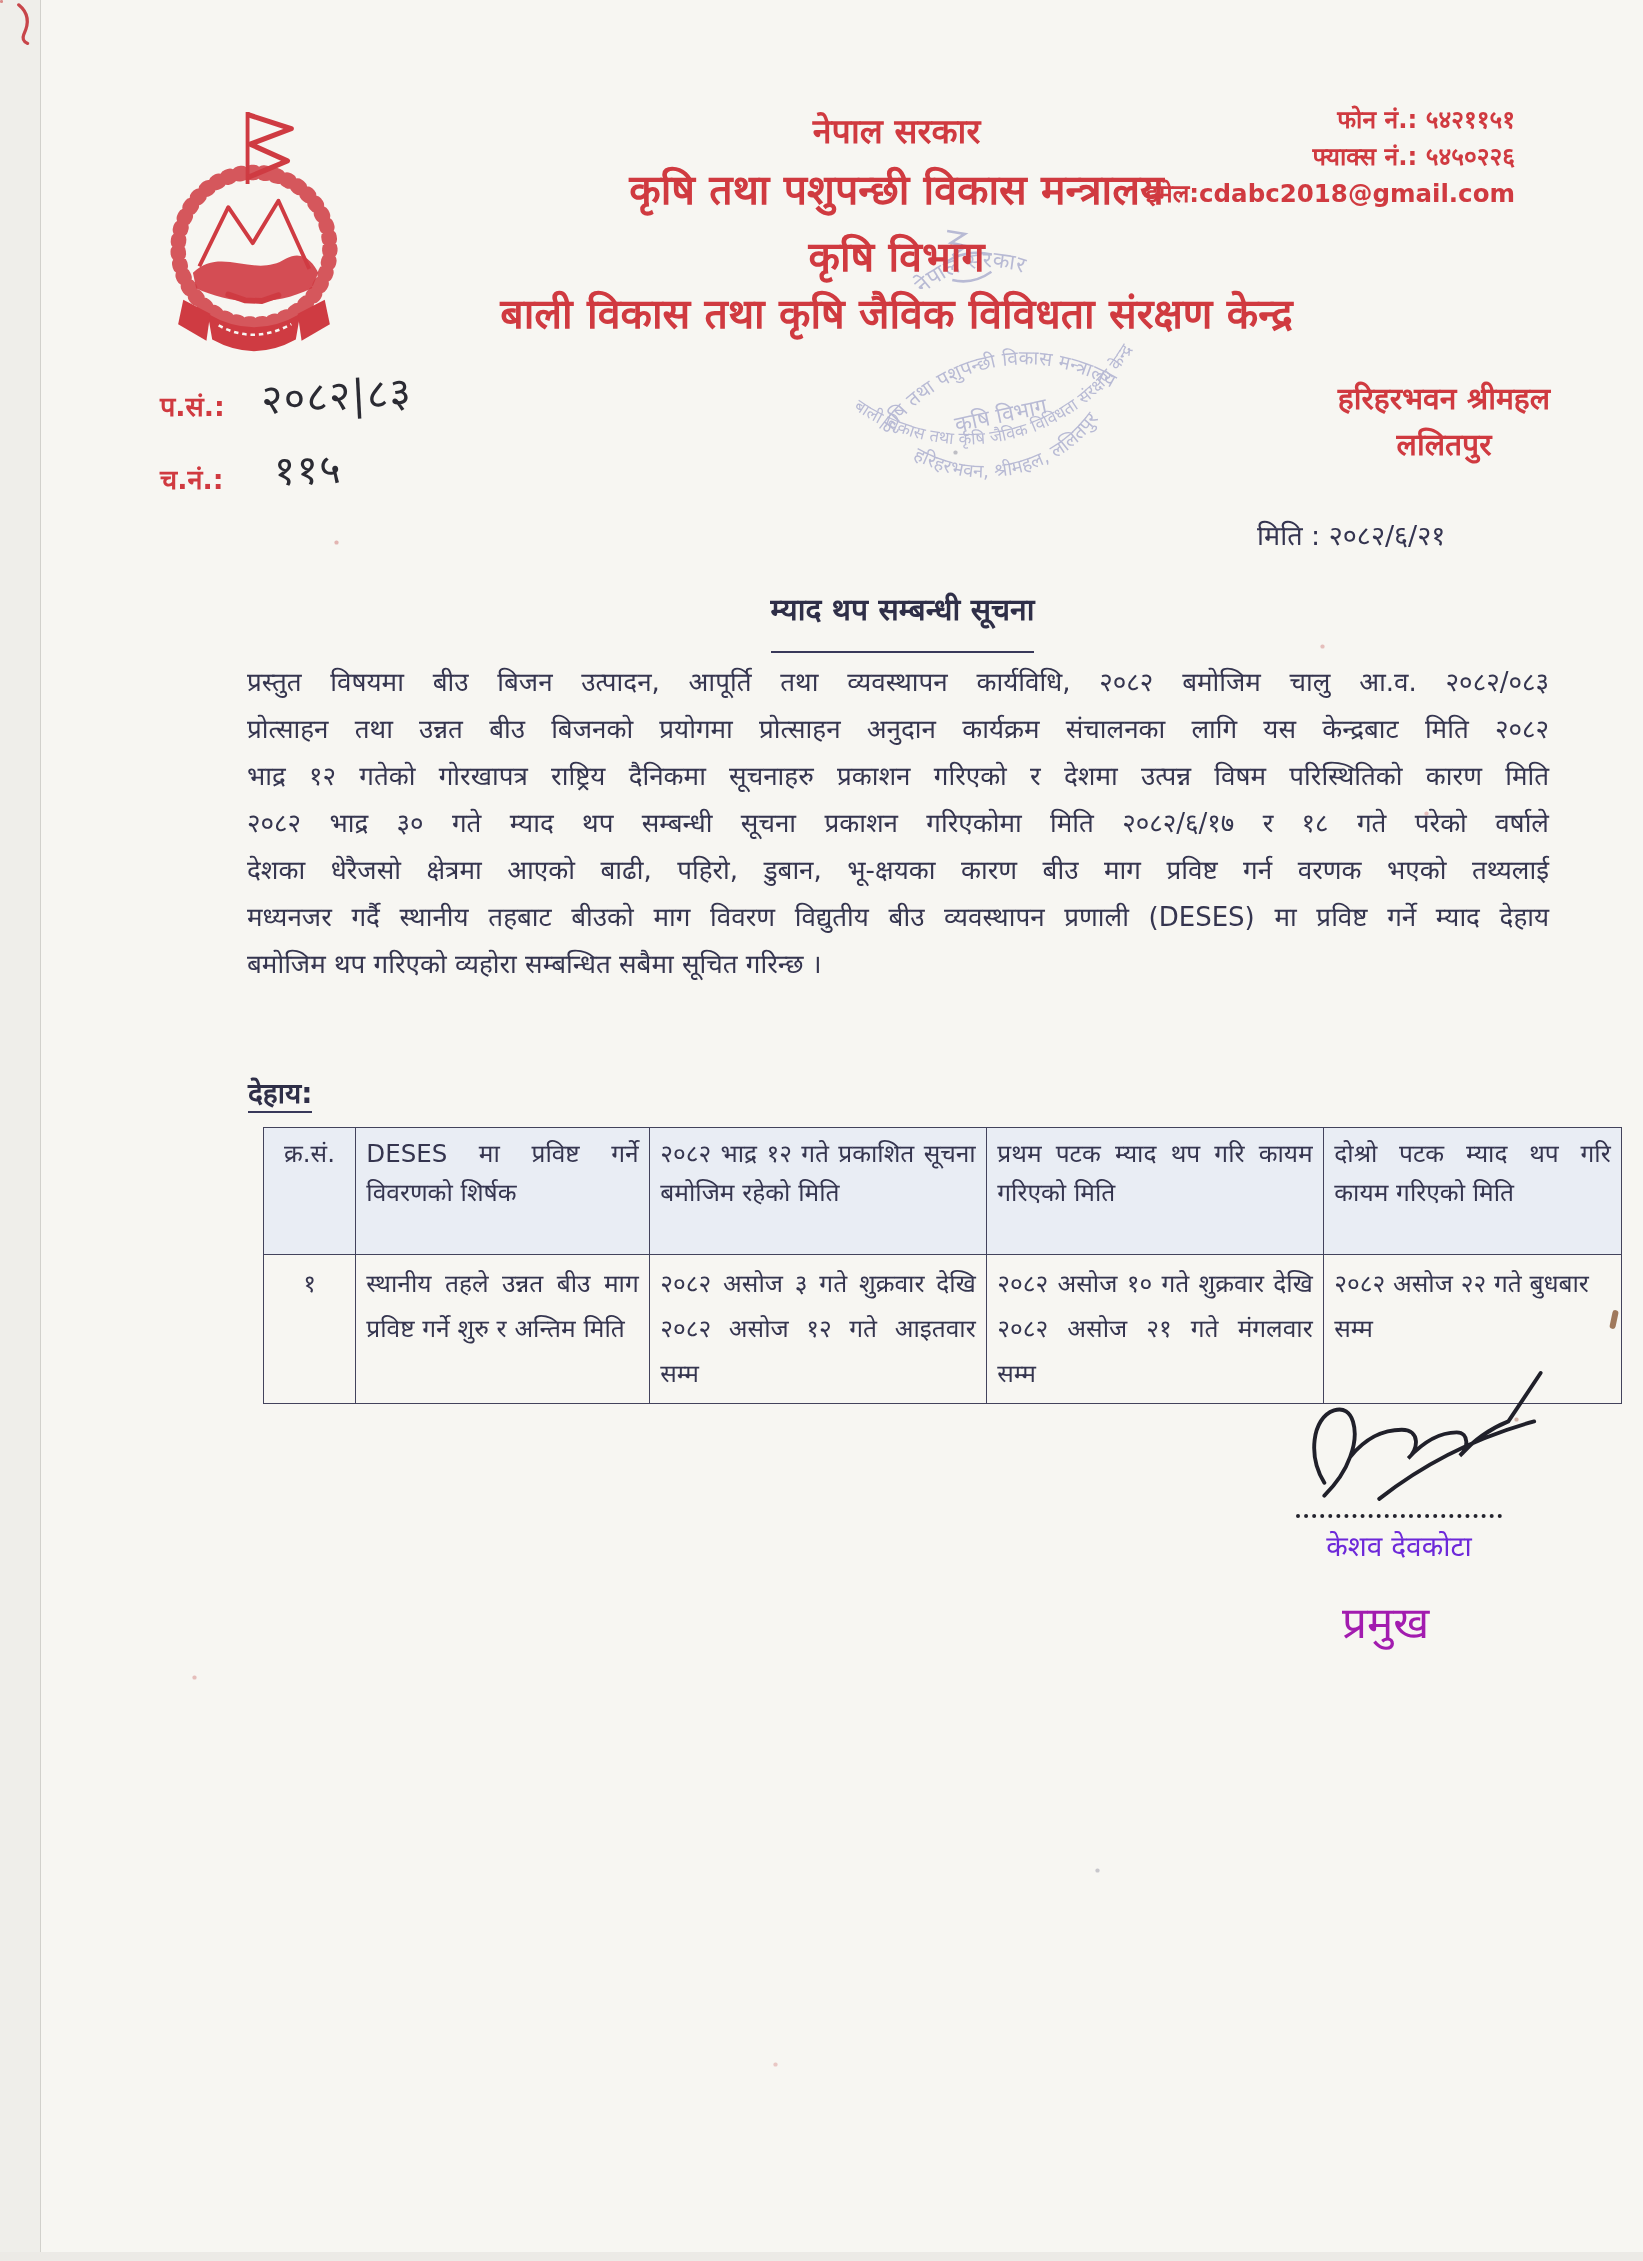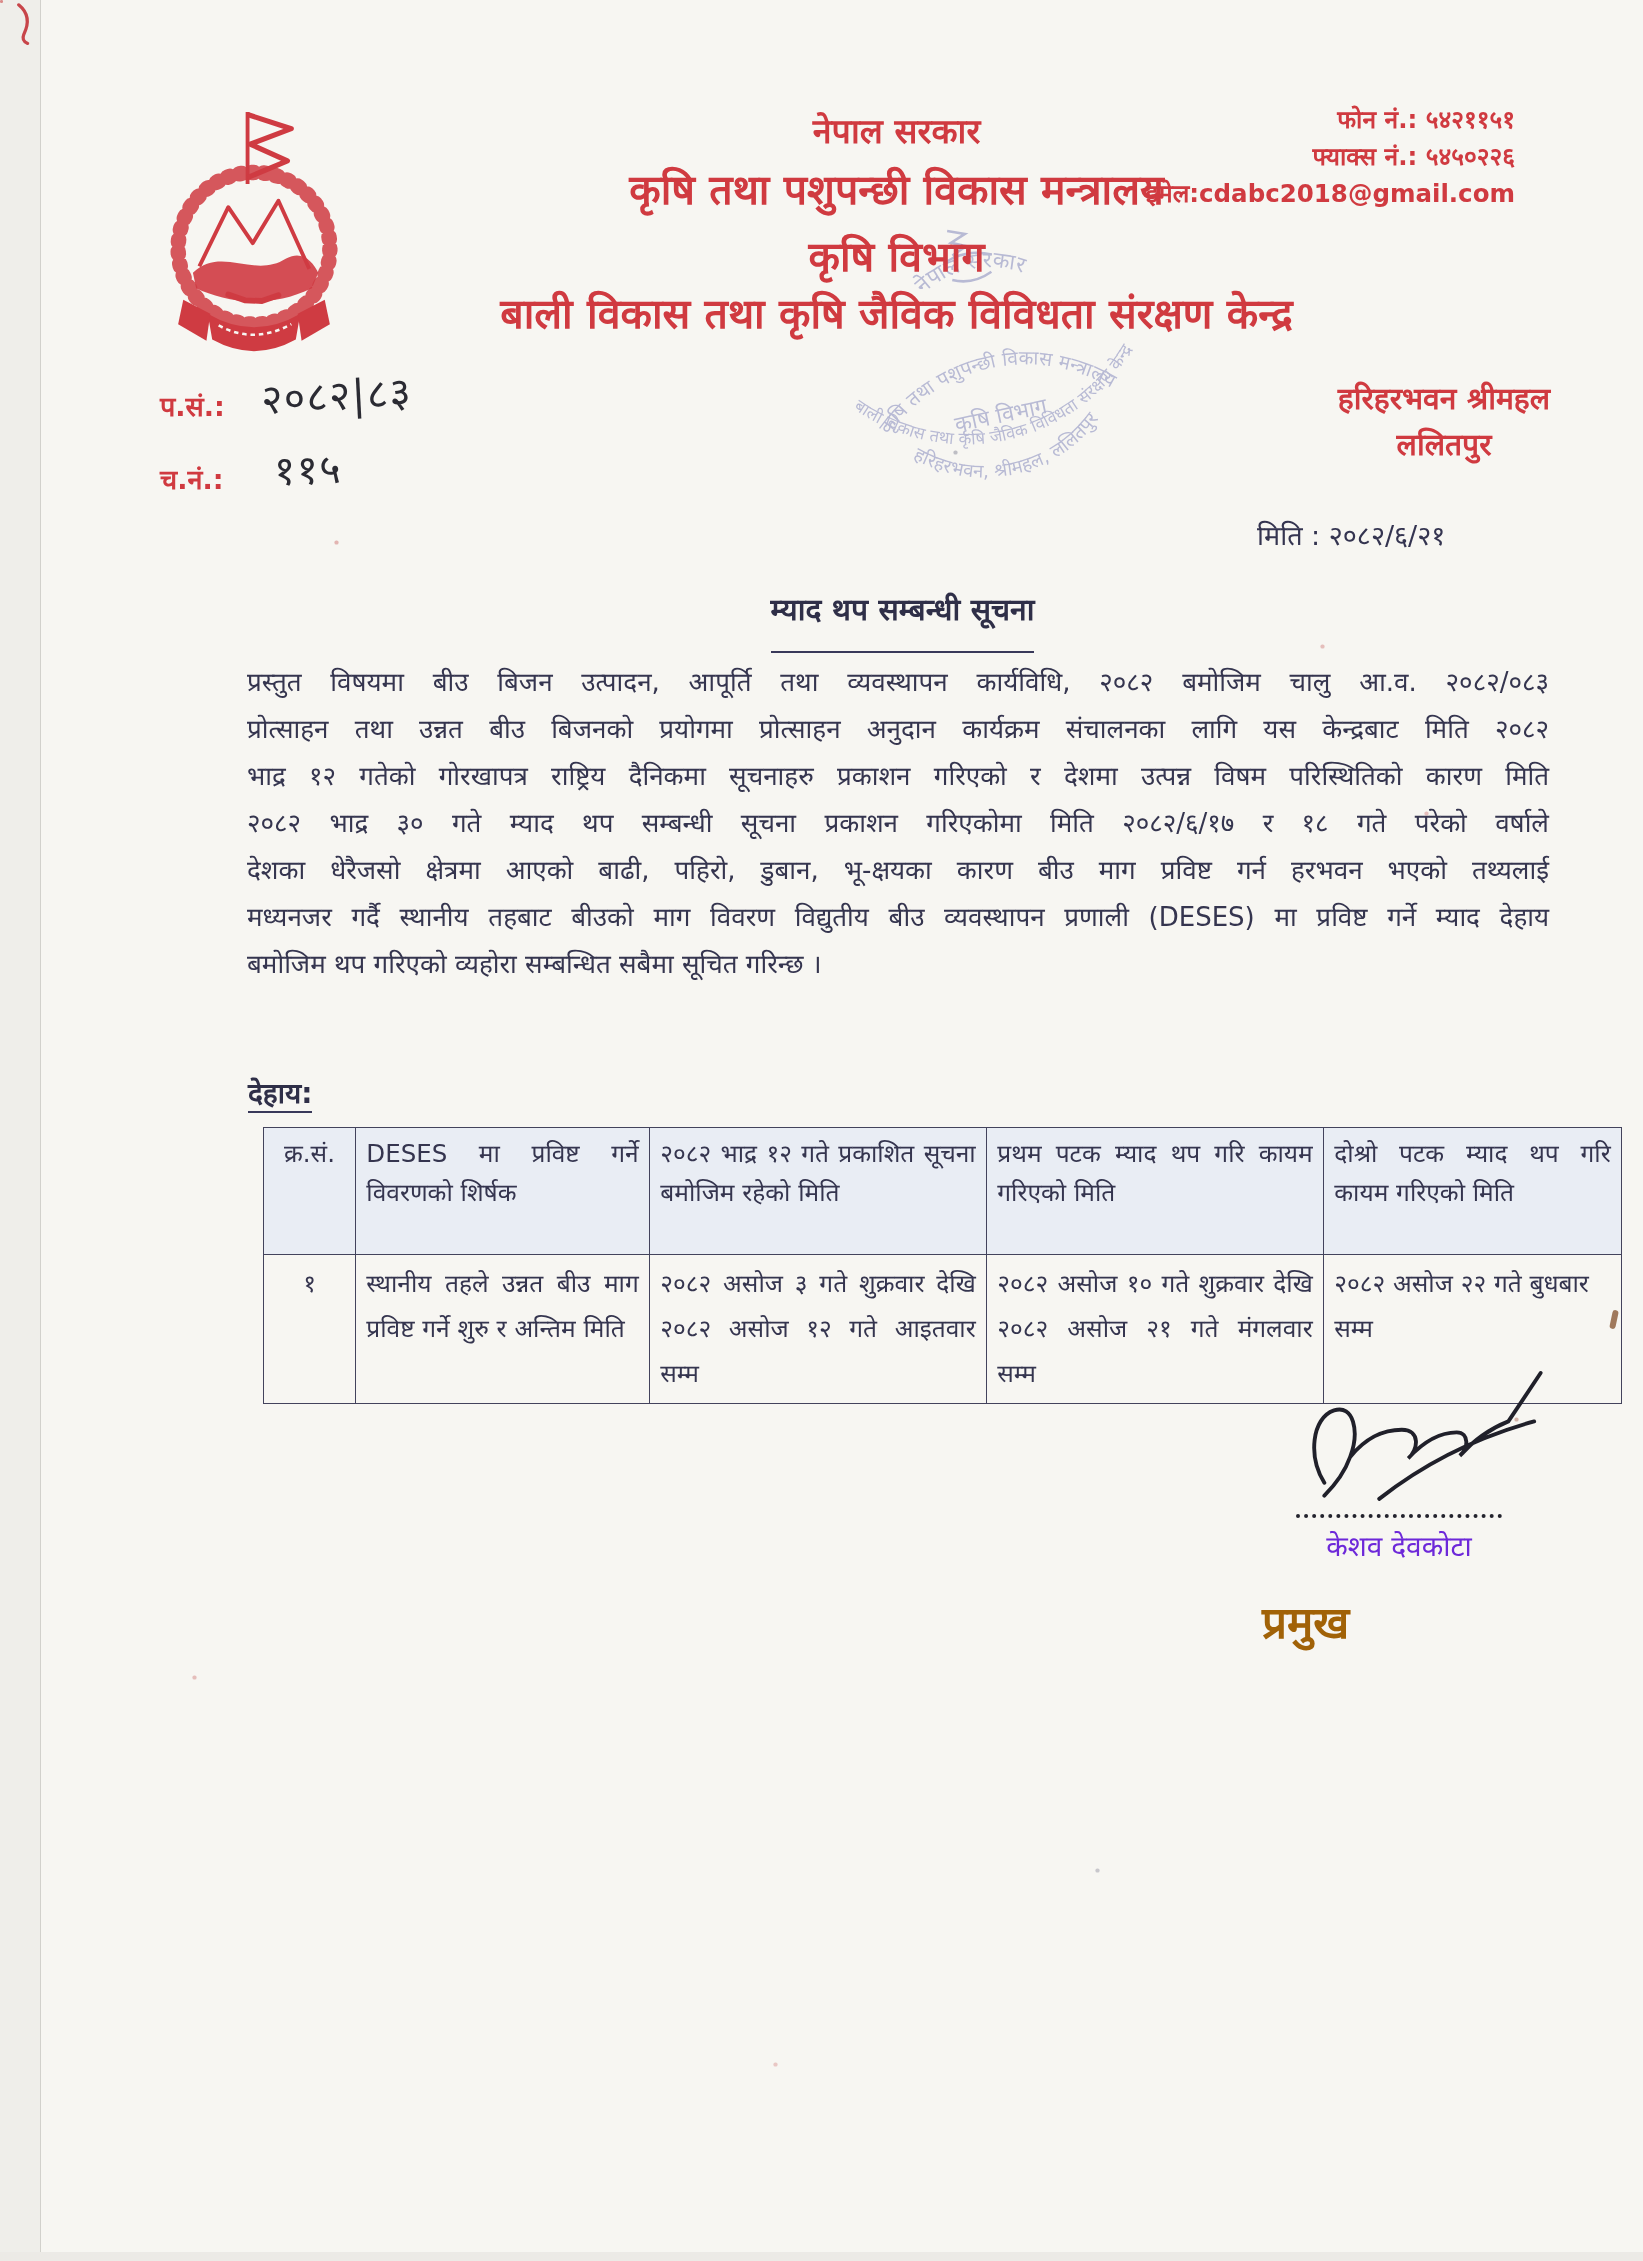--- a/index.html
+++ b/index.html
@@ -39,21 +39,21 @@
   
   table.notice{position:absolute;left:263px;top:1127px;border-collapse:collapse;table-layout:fixed;width:1358px;}
   table.notice td{border:1.9px solid #43435c;vertical-align:top;padding:6.4px 10.3px;font-size:24.5px;color:#35354f;margin-left:48px;}
   table.notice tr.hd td{height:113px;background:#e9edf4;line-height:39px;font-weight:500;}
   table.notice tr.dt td{height:129px;line-height:45px;}
   td.c-center{text-align:center;}
   td.c-just{text-align:justify;}
   
   .sig-dots{left:1296px;top:1483px;width:206px;height:31px;border-bottom:4.5px dotted #23232d;}
   .sig-name{left:1283px;top:1526px;width:232px;text-align:center;font-size:28px;color:#6d28d9;}
-  .sig-title{left:1262px;top:1591px;font-size:44px;font-weight:bold;color:#a16207;}
+  .sig-title{left:1342px;top:1591px;font-size:44px;font-weight:normal;color:#a21caf;}
   .speckles{left:0;top:0;width:2.6px;height:2.6px;border-radius:50%;background:rgba(200,40,40,.5);
     box-shadow:335px 541px 0 0.6px rgba(190,60,60,.35), 954px 451px 0 0.6px rgba(60,60,90,.3),
     1425px 812px 0 0.6px rgba(190,60,60,.3), 599px 1225px 0 0.6px rgba(60,60,90,.28),
     193px 1676px 0 0.6px rgba(190,60,60,.3), 1096px 1869px 0 0.6px rgba(60,60,90,.25),
     1515px 1418px 0 0.6px rgba(160,80,60,.4), 774px 2063px 0 0.6px rgba(190,60,60,.25),
     413px 967px 0 0.6px rgba(60,60,90,.25), 1321px 645px 0 0.6px rgba(190,60,60,.3);}
   .stray-mark{left:1611px;top:1310px;width:5.8px;height:19.3px;background:#8a5a36;border-radius:3.2px;transform:rotate(12deg);opacity:.8;}
 </style>
 </head>
 <body>
@@ -122,21 +122,21 @@
 
 <div class="abs subject">
   <span>म्याद थप सम्बन्धी सूचना</span>
 </div>
 
 <div class="abs body-text">
   <div class="bline">प्रस्तुत विषयमा बीउ बिजन उत्पादन, आपूर्ति तथा व्यवस्थापन कार्यविधि, २०८२ बमोजिम चालु आ.व. २०८२/०८३</div>
   <div class="bline">प्रोत्साहन तथा उन्नत बीउ बिजनको प्रयोगमा प्रोत्साहन अनुदान कार्यक्रम संचालनका लागि यस केन्द्रबाट मिति २०८२</div>
   <div class="bline">भाद्र १२ गतेको गोरखापत्र राष्ट्रिय दैनिकमा सूचनाहरु प्रकाशन गरिएको र देशमा उत्पन्न विषम परिस्थितिको कारण मिति</div>
   <div class="bline">२०८२ भाद्र ३० गते म्याद थप सम्बन्धी सूचना प्रकाशन गरिएकोमा मिति २०८२/६/१७ र १८ गते परेको वर्षाले</div>
-  <div class="bline">देशका धेरैजसो क्षेत्रमा आएको बाढी, पहिरो, डुबान, भू-क्षयका कारण बीउ माग प्रविष्ट गर्न हरभवन भएको तथ्यलाई</div>
+  <div class="bline">देशका धेरैजसो क्षेत्रमा आएको बाढी, पहिरो, डुबान, भू-क्षयका कारण बीउ माग प्रविष्ट गर्न वरणक भएको तथ्यलाई</div>
   <div class="bline">मध्यनजर गर्दै स्थानीय तहबाट बीउको माग विवरण विद्युतीय बीउ व्यवस्थापन प्रणाली (DESES) मा प्रविष्ट गर्ने म्याद देहाय</div>
   <div class="bline last">बमोजिम थप गरिएको व्यहोरा सम्बन्धित सबैमा सूचित गरिन्छ ।</div>
 </div>
 
 <div class="abs dehaya">
   <span>देहाय:</span>
 </div>
 
 <table class="notice">
   <colgroup>

